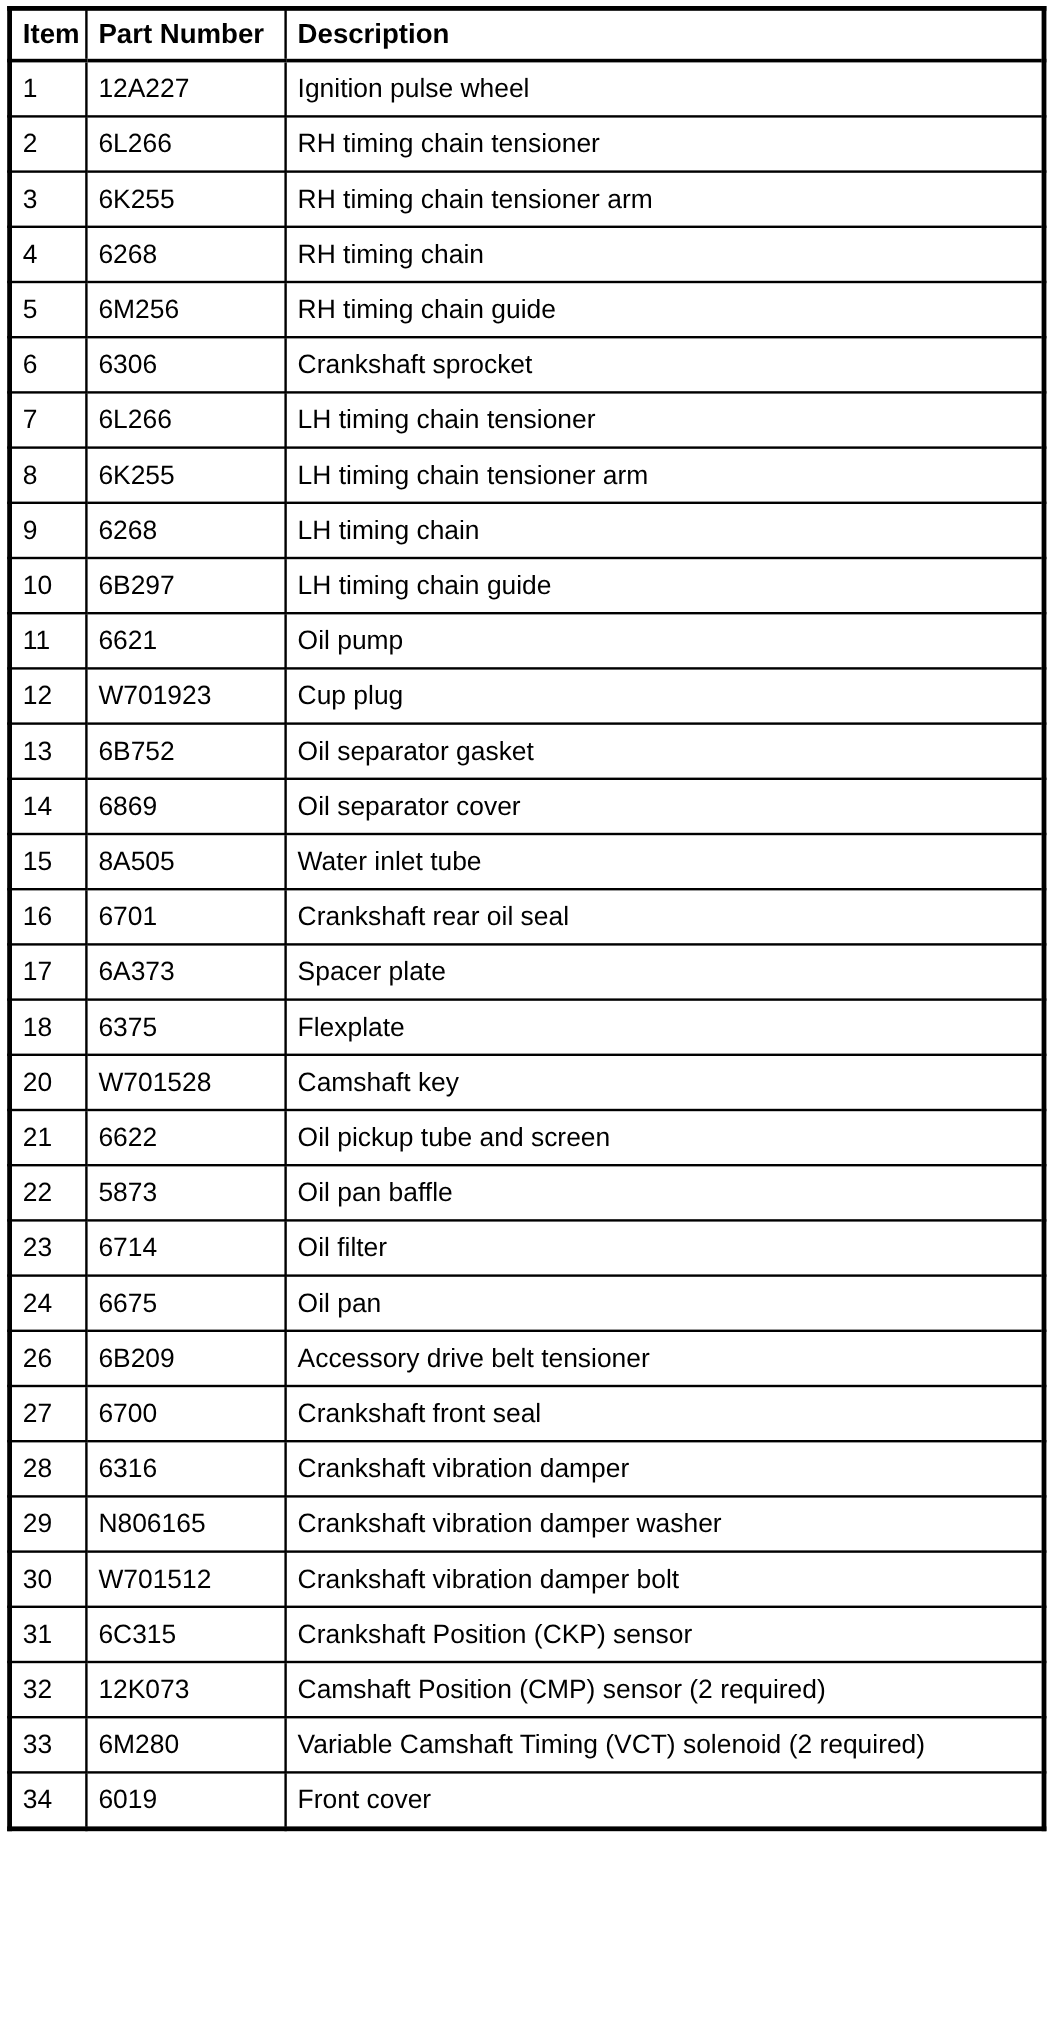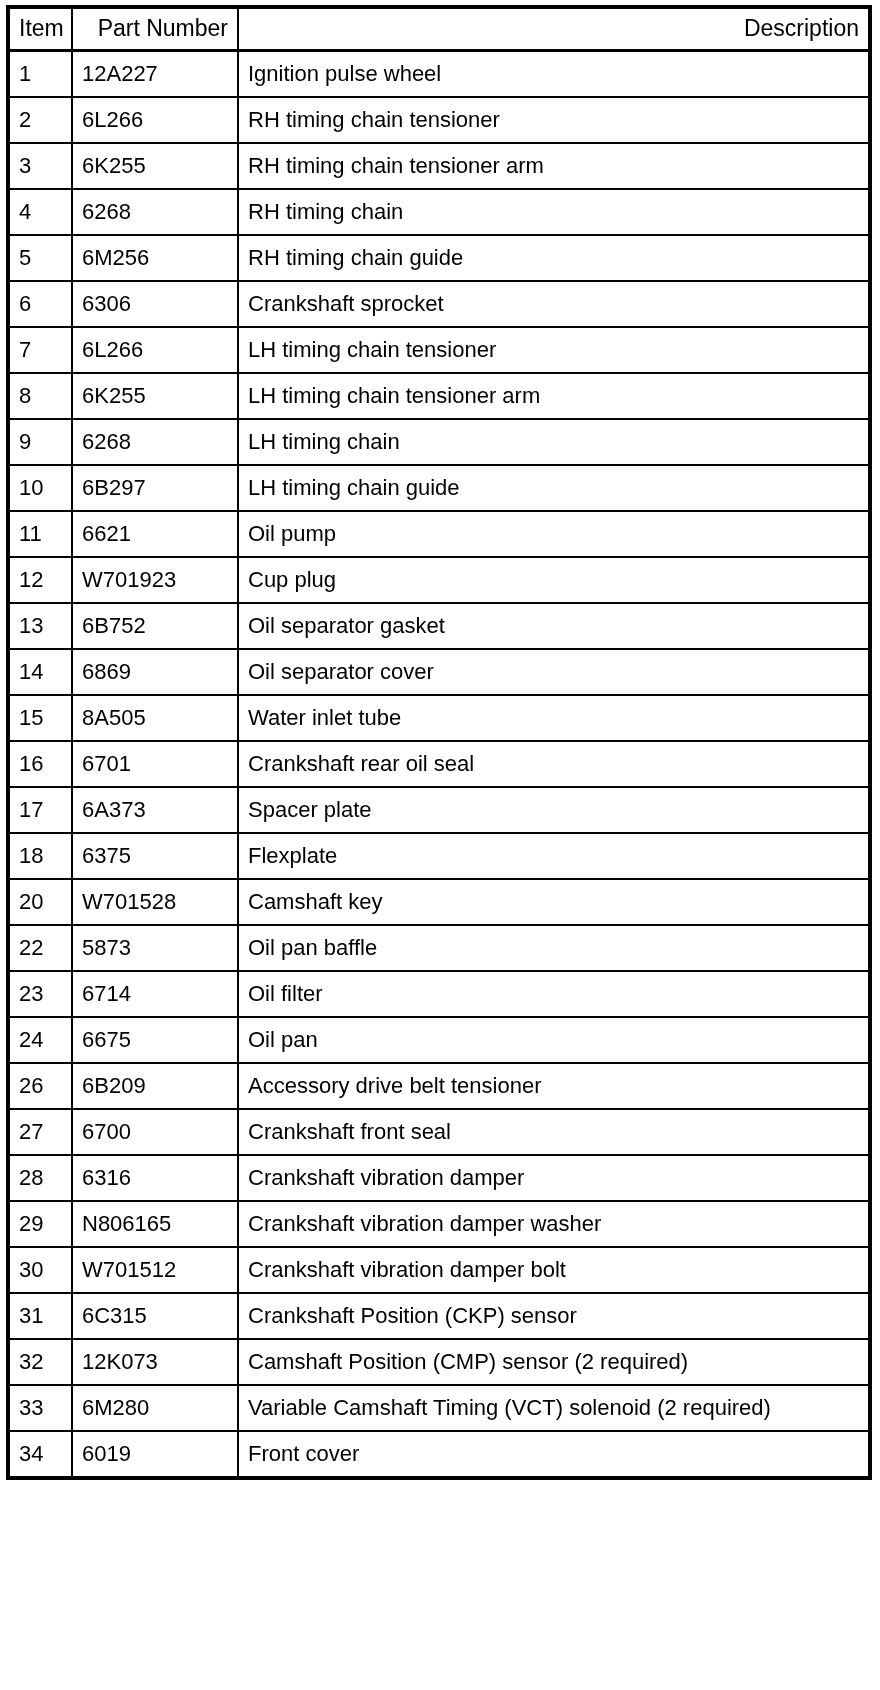--- a/index.html
+++ b/index.html
@@ -28,22 +28,22 @@
     font-size: 22px;
     line-height: 1.1;
     color: #000000;
     background: #ffffff;
     text-align: left;
     vertical-align: middle;
     overflow: hidden;
     white-space: nowrap;
   }
   table.parts-table th {
-    font-weight: normal;
-    text-align: right;
+    font-weight: bold;
+    text-align: left;
     height: 40px;
     font-size: 23px;
     border-bottom-width: 3px;
   }
   table.parts-table td {
     height: 44px;
   }
   col.col-item { width: 64px; }
   col.col-part { width: 166px; }
   col.col-desc { width: auto; }
@@ -155,20 +155,25 @@
           <td>18</td>
           <td>6375</td>
           <td>Flexplate</td>
         </tr>
         <tr>
           <td>20</td>
           <td>W701528</td>
           <td>Camshaft key</td>
         </tr>
         <tr>
+          <td>21</td>
+          <td>6622</td>
+          <td>Oil pickup tube and screen</td>
+        </tr>
+        <tr>
           <td>22</td>
           <td>5873</td>
           <td>Oil pan baffle</td>
         </tr>
         <tr>
           <td>23</td>
           <td>6714</td>
           <td>Oil filter</td>
         </tr>
         <tr>

